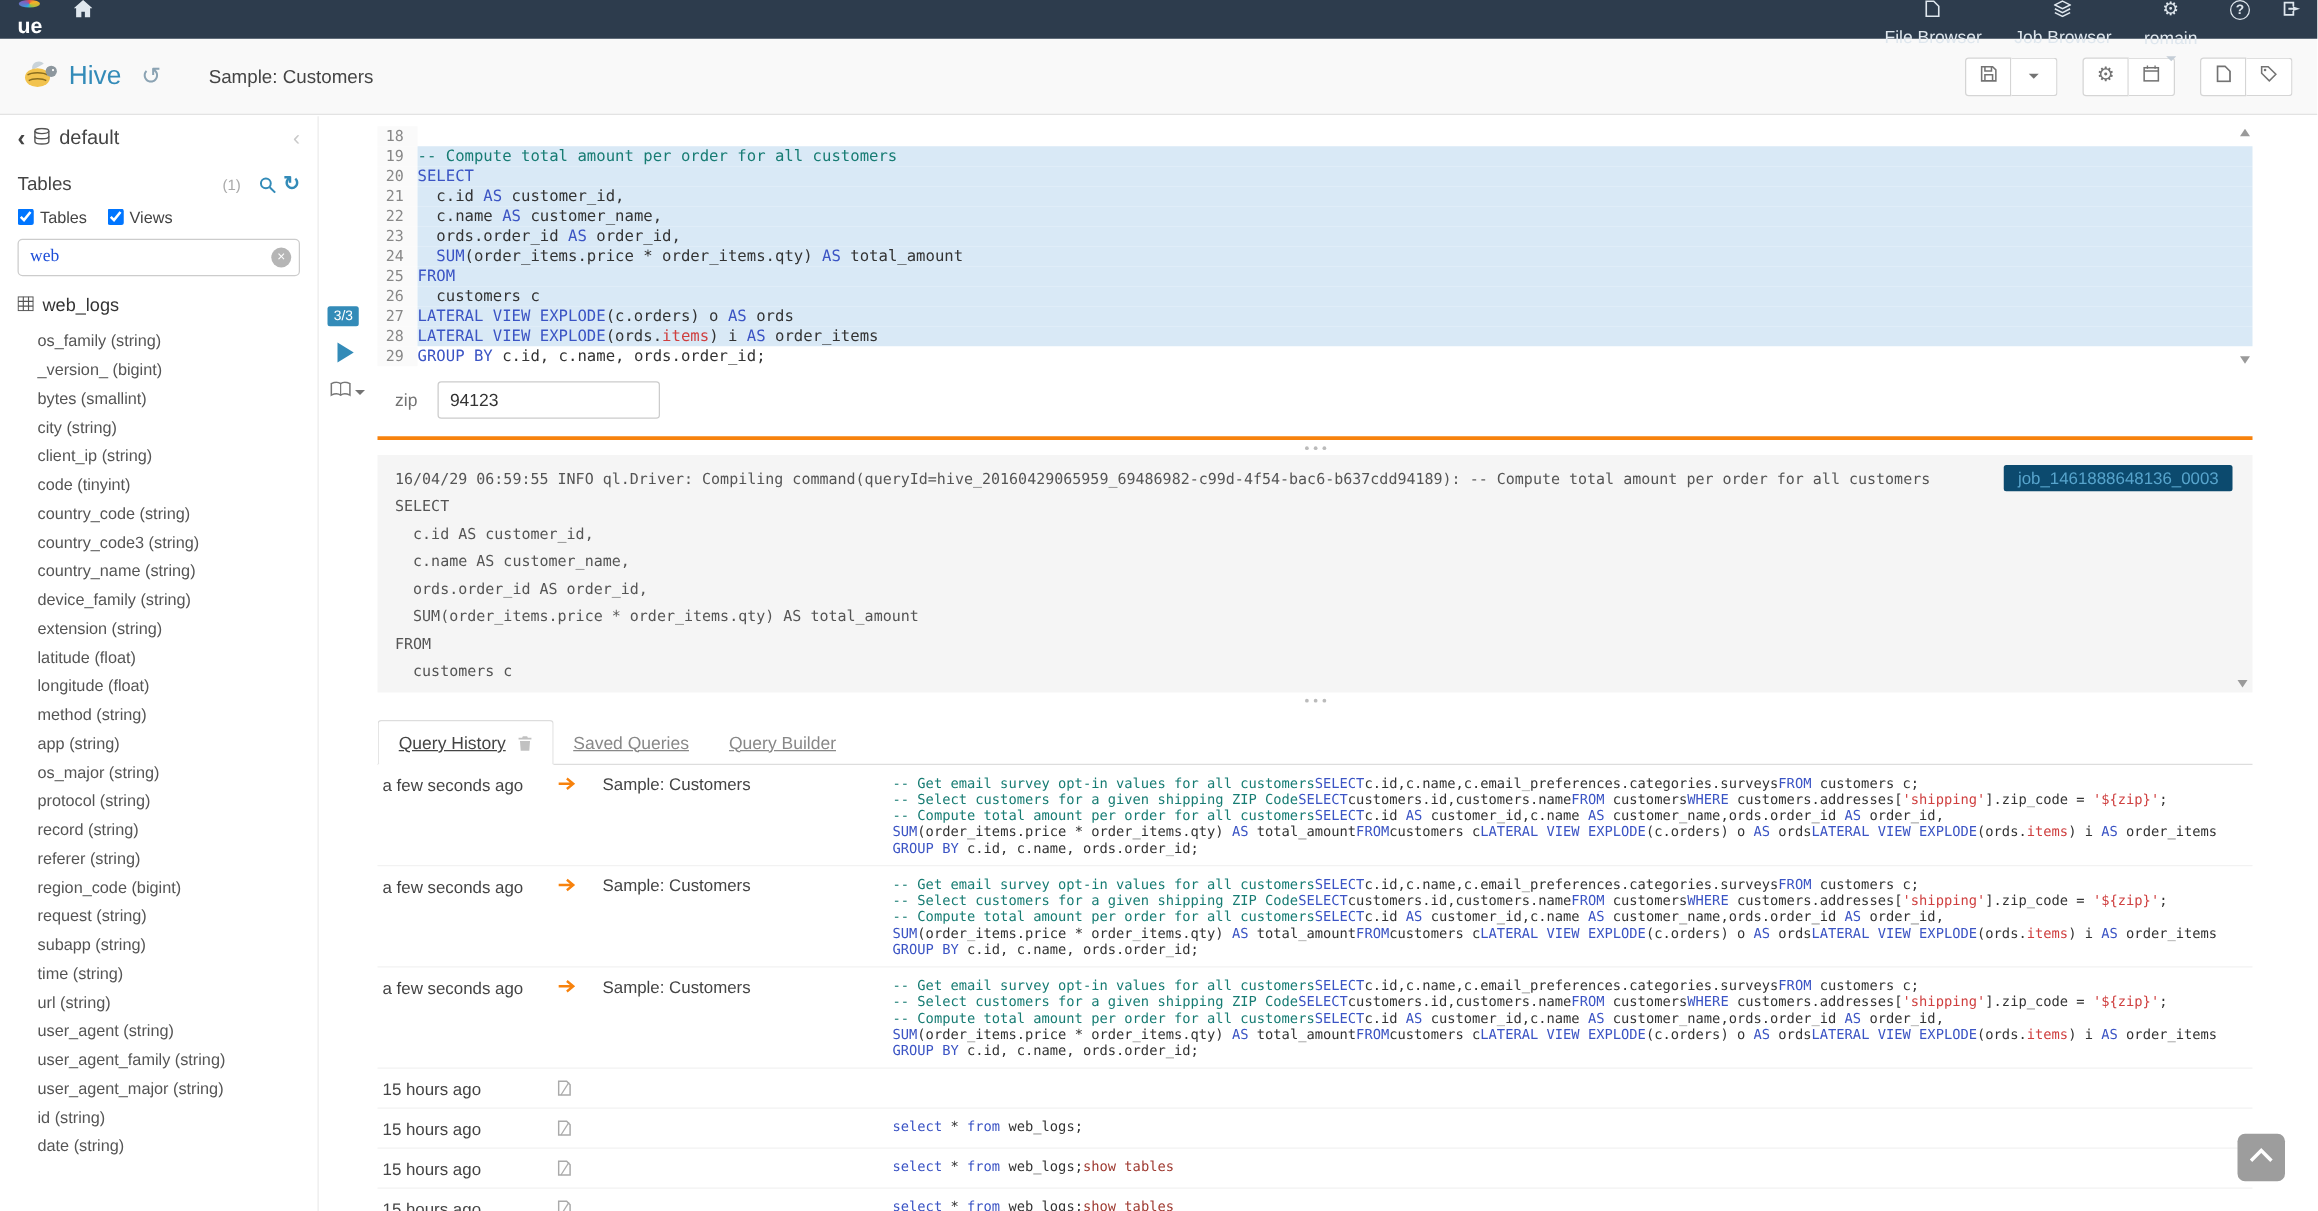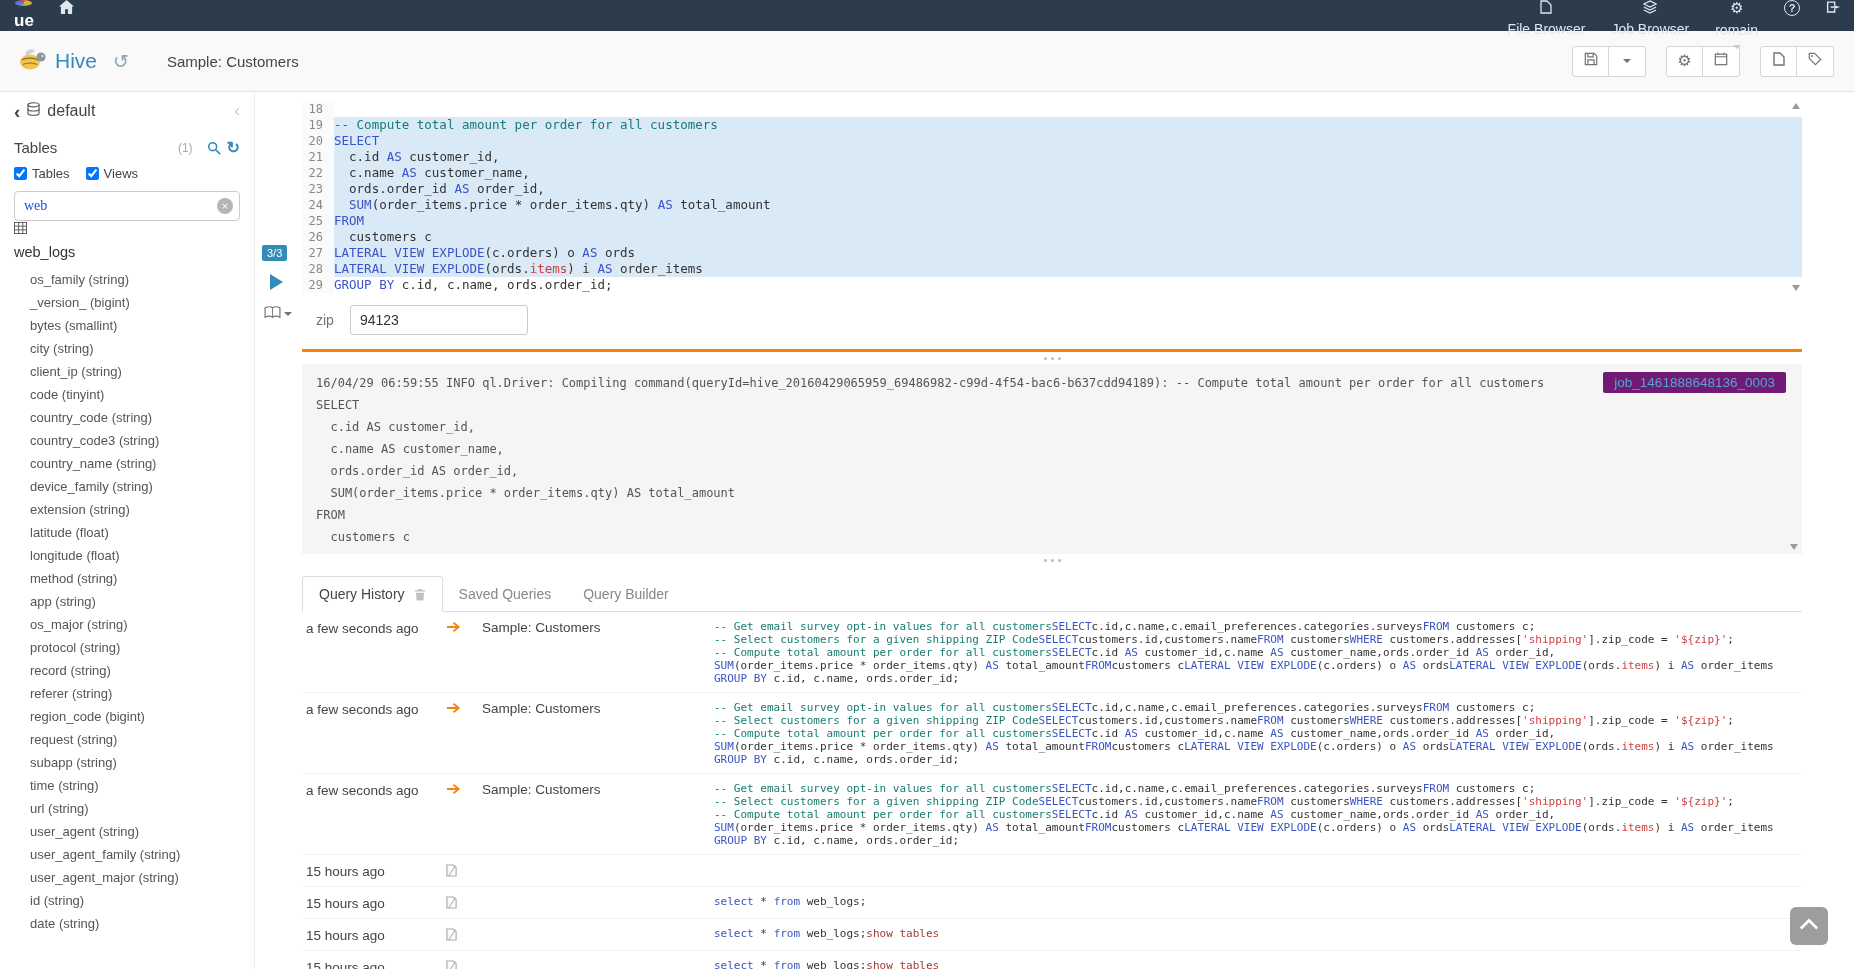--- a/index.html
+++ b/index.html
@@ -53,21 +53,21 @@
 .sb-count{margin-left:auto;color:#aaa;font-size:12px;margin-right:8px;}
 .sb-tool{margin-left:6px;cursor:pointer;display:inline-flex;align-items:center;}
 .refresh-glyph{color:#338bb8;font-size:16px;font-weight:bold;line-height:1;}
 .sb-filters{display:flex;align-items:center;gap:16px;margin-top:10px;font-size:13px;color:#444;}
 .sb-filters label{display:flex;align-items:center;gap:5px;}
 .sb-search{position:relative;margin-top:10px;}
 .sb-search input{width:100%;height:30px;border:1px solid #ccc;border-radius:4px;
   padding:0 28px 0 9px;font-size:14px;color:#1d4ed8;font-family:Liberation Serif, serif;outline:none;}
 .clear-btn{position:absolute;right:7px;top:7px;width:16px;height:16px;border-radius:50%;
   background:#b5b5b5;color:#fff;font-size:11px;line-height:16px;text-align:center;cursor:pointer;}
-.table-row{display:flex;gap:7px;font-size:14.5px;color:#333;cursor:pointer;flex-direction:column;}
+.table-row{display:flex;align-items:center;gap:7px;margin-top:16px;font-size:14.5px;color:#333;cursor:pointer;}
 .columns{margin-top:8px;}
 .col-item{padding:4px 0 4px 16px;font-size:13px;color:#555;line-height:15px;cursor:pointer;white-space:nowrap;}
 
 
 .main{position:absolute;top:93px;left:256px;right:0;bottom:0;padding:8px 52px 0 46px;overflow:hidden;}
 .count-badge{position:absolute;left:6px;top:152px;background:#338bb8;color:#fff;
   font-size:11px;padding:2px 5px;border-radius:2px;}
 .play-btn{position:absolute;left:14px;top:181px;width:0;height:0;cursor:pointer;
   border-left:13px solid #338bb8;border-top:8px solid transparent;border-bottom:8px solid transparent;}
 .assist-btn{position:absolute;left:8px;top:212px;display:flex;align-items:center;gap:3px;cursor:pointer;color:#777;}
@@ -99,26 +99,26 @@
 
 .progress{height:3px;background:#f7820d;margin-top:14px;}
 
 .grip{height:12px;display:flex;align-items:center;justify-content:center;gap:4px;cursor:row-resize;}
 .grip i{width:3px;height:3px;border-radius:50%;background:#bbb;display:block;}
 
 
 .log-box{position:relative;background:#f5f5f5;height:190px;padding:8px 14px;overflow:hidden;}
 .log-line{font-family:"DejaVu Sans Mono",monospace;font-size:12px;line-height:22px;
   color:#555;white-space:pre;}
-.job-link{position:absolute;right:16px;top:8px;background:#701a75;padding:3px 11px;border-radius:2px;
+.job-link{position:absolute;right:16px;top:8px;background:#0c4a6e;padding:3px 11px;border-radius:2px;
   color:#57a4cc;font-size:13.5px;}
 
 
 .tabs{display:flex;border-bottom:1px solid #ddd;margin-top:10px;}
-.tab{padding:9px 16px;font-size:14px;color:#888;display:flex;align-items:center;gap:9px;cursor:pointer;}
+.tab{padding:9px 16px;font-size:14px;color:#888;display:flex;align-items:center;gap:9px;cursor:pointer;text-decoration:underline;}
 .tab.active{background:#fff;border:1px solid #ddd;border-bottom:1px solid #fff;margin-bottom:-1px;
   border-radius:3px 3px 0 0;color:#444;}
 .tab-icon{display:inline-flex;opacity:.6;}
 
 
 .h-row{display:flex;align-items:flex-start;padding:8px 0 7px 4px;border-bottom:1px solid #f2f2f2;cursor:pointer;}
 .h-time{width:140px;flex:none;font-size:13.5px;color:#444;padding-top:1px;}
 .h-icon{width:36px;flex:none;display:flex;justify-content:flex-start;padding-top:1px;}
 .h-name{width:232px;flex:none;font-size:13.5px;color:#444;}
 .h-preview{flex:1;overflow:hidden;font-family:"DejaVu Sans Mono",monospace;font-size:11px;

